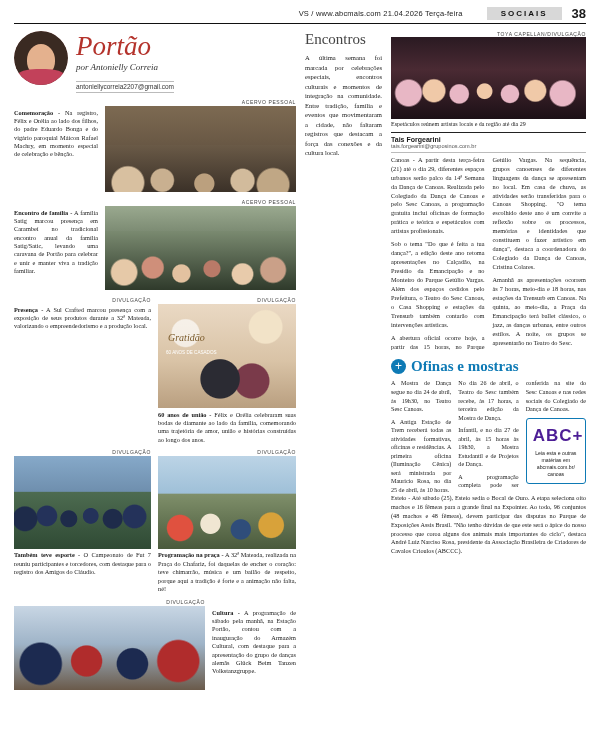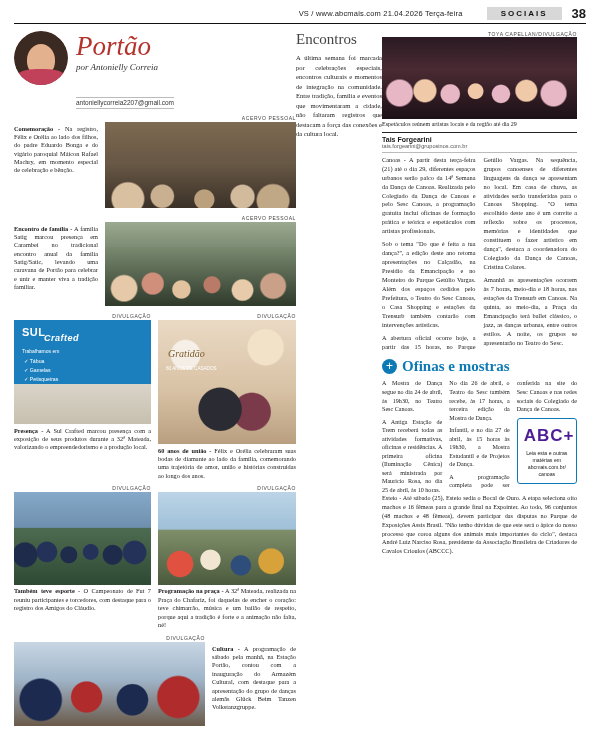--- a/index.html
+++ b/index.html
@@ -21,41 +21,41 @@
     padding-bottom:2px;
   }
   .mh-left { flex:1; font-size:7.5px; letter-spacing:.2px; color:#222; text-align:right; padding-right:8px; font-family:"Liberation Sans", sans-serif;}
   .mh-sec {
     background:#d8d8d8; color:#111; font-size:8px; font-weight:bold;
     letter-spacing:2px; padding:2px 14px; font-family:"Liberation Sans", sans-serif;margin-left:16px;
   }
   .mh-page { font-size:13px; font-weight:bold; padding-left:10px; font-family:"Liberation Sans", sans-serif;}
 
   
-  .cols { display:flex; margin-top:7px; }
+  .cols { display:flex; gap:9px; margin-top:7px; }
   .colA { width:282px; }
   .colB { width:86px; }
   .colC { width:195px; }
 
   
   .portao-head { display:flex; align-items:flex-start; gap:8px; }
   .avatar {
     width:54px; height:54px; border-radius:50%;
     overflow:hidden; flex:none; position:relative;
     background:#caa;
   }
   .avatar .hair { position:absolute; inset:0; background:#3a2a22; border-radius:50%; }
   .avatar .face { position:absolute; left:13px; top:13px; width:28px; height:32px; background:#e4b18e; border-radius:50% 50% 45% 45%; }
   .avatar .shirt { position:absolute; left:4px; bottom:0; width:46px; height:16px; background:#c2415a; border-radius:40% 40% 0 0; }
   .portao-title {
     font-family:"Liberation Serif", serif;
     font-size:27px; font-style:italic; color:#b4332c; line-height:1;
     margin:2px 0 2px 0; font-weight:normal;
   }
-  .portao-by { font-size:9px; font-style:italic; color:#333; margin-bottom:19px;}
+  .portao-by { font-size:9px; font-style:italic; color:#333; margin-bottom:3px;}
   .portao-mail {
     font-size:6.5px; color:#333; border-top:1px solid #bbb; border-bottom:1px solid #bbb;
     padding:1.5px 0; display:inline-block; font-family:"Liberation Sans", sans-serif;
   }
 
   
   .credit {
     font-size:5px; letter-spacing:.6px; text-align:right; color:#444;
     font-family:"Liberation Sans", sans-serif; text-transform:uppercase;
     margin-bottom:1px;
@@ -240,35 +240,27 @@
               <b>Encontro de família -</b><span> A família Satig marcou presença em Carambeí no tradicional encontro anual da família Satig/Satic, levando uma caravana de Portão para celebrar e unir e manter viva a tradição familiar.</span>
             </div>
           </div>
           <div class="photo ph-family" style="width:191px;height:84px;"></div>
         </div>
       </div>
 
       <div class="row2">
         <div style="width:137px;">
           <div class="credit">DIVULGAÇÃO</div>
-          <div class="photo ph-sul" style="width:137px;height:104px;">
-            <div class="logo">SUL</div>
-            <div class="logo" style="top:13px;left:30px;font-style:italic;font-size:9px;">Crafted</div>
-            <div class="sub" style="top:28px;">Trabalhamos em</div>
-            <div class="li" style="top:38px;">✓ Tábua</div>
-            <div class="li" style="top:47px;">✓ Gamelas</div>
-            <div class="li" style="top:56px;">✓ Petisqueiras</div>
-          </div>
           <div class="cap">
             <b>Presença -</b><span> A Sul Crafted marcou presença com a exposição de seus produtos durante a 32ª Mateada, valorizando o empreendedorismo e a produção local.</span>
           </div>
         </div>
         <div style="width:138px;">
           <div class="credit">DIVULGAÇÃO</div>
-          <div class="photo ph-bodas" style="width:138px;height:124px;text-align:right;">
+          <div class="photo ph-bodas" style="width:138px;height:104px;text-align:right;">
             <div style="position:absolute;left:10px;top:28px;font-family:'Liberation Serif',serif;font-style:italic;color:#7a5a2a;font-size:10px;z-index:2;">Gratidão</div>
             <div style="position:absolute;left:8px;top:46px;color:#fff;font-size:4.6px;font-family:'Liberation Sans',sans-serif;z-index:2;">60 ANOS DE CASADOS</div>
           </div>
           <div class="cap">
             <b>60 anos de união -</b><span> Félix e Orélia celebraram suas bodas de diamante ao lado da família, comemorando uma trajetória de amor, união e histórias construídas ao longo dos anos.</span>
           </div>
         </div>
       </div>
 
       <div class="row2" style="margin-top:5px;">

